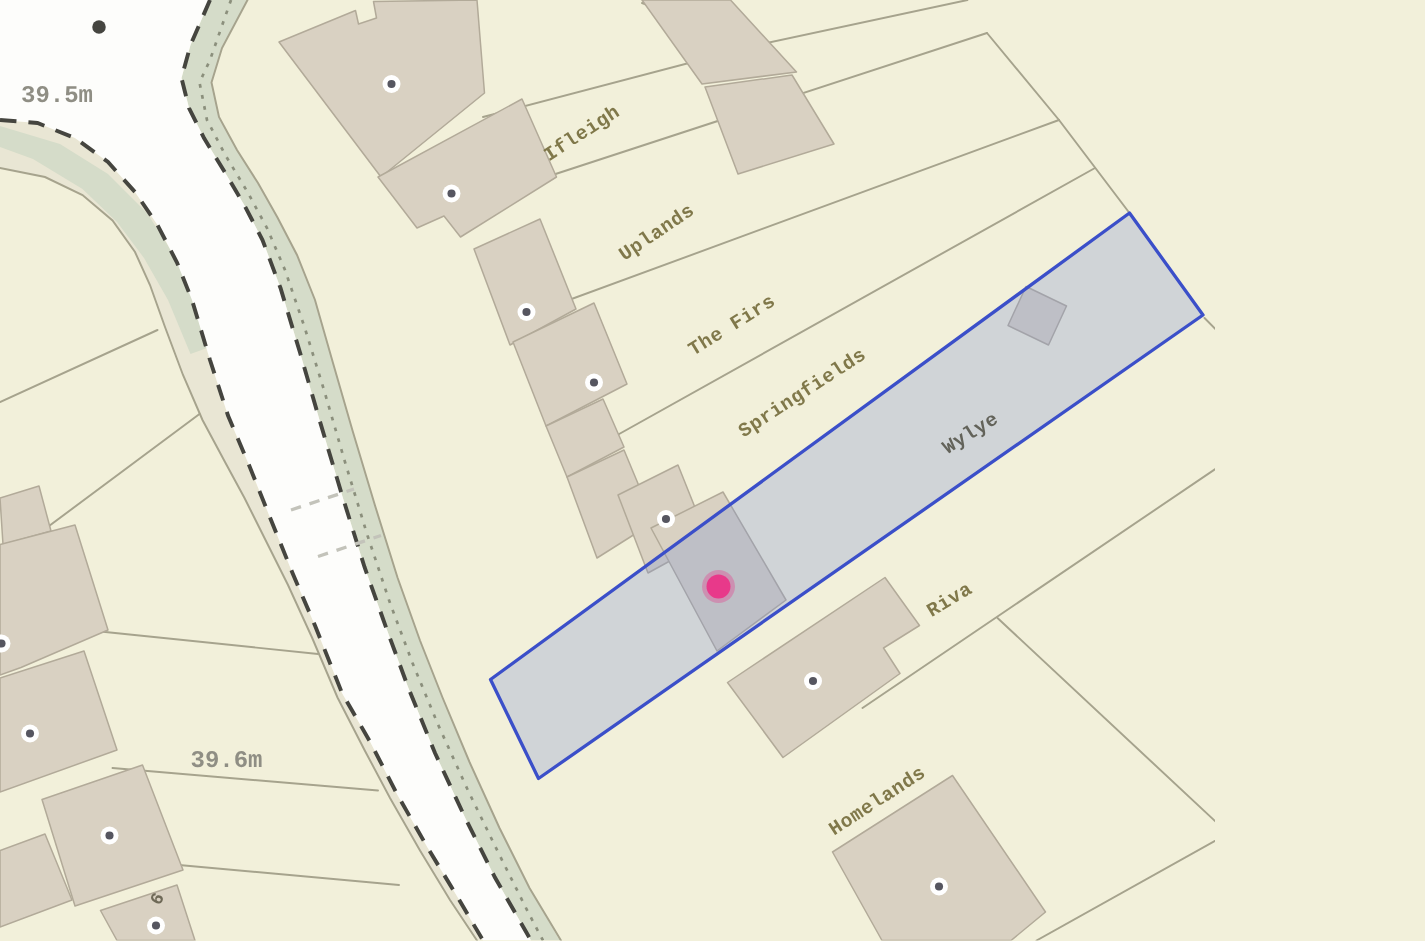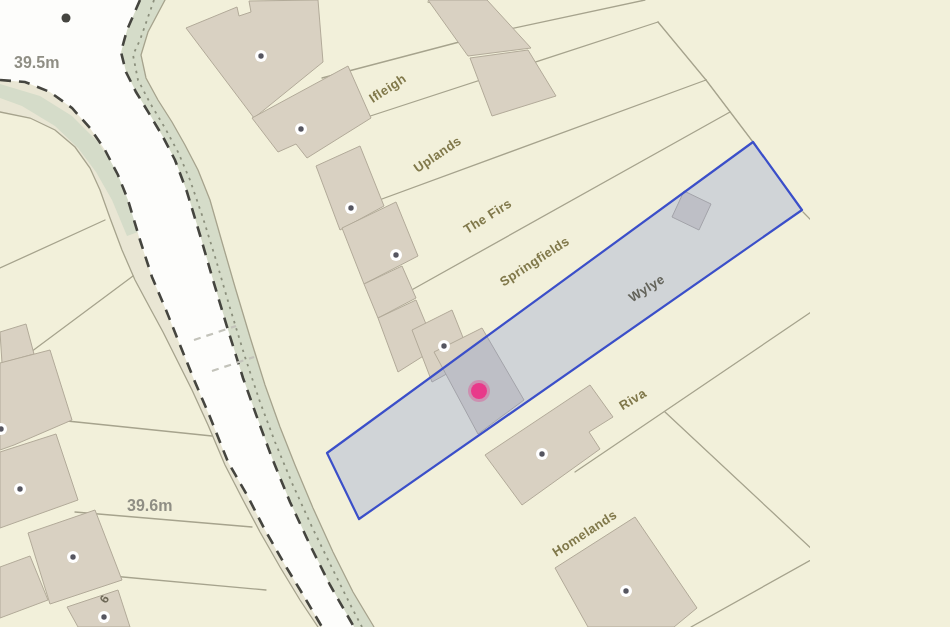--- a/index.html
+++ b/index.html
@@ -1,16 +1,16 @@
 <!DOCTYPE html>
 <html><head>
 <meta charset="utf-8">
 <style>
   html,body{margin:0;padding:0;background:#f2f0da;}
-  .map-wrap{position:relative;width:810px;height:627px;overflow:hidden;font-family:Liberation Sans, sans-serif;}
+  .map-wrap{position:relative;width:810px;height:627px;overflow:hidden;font-family:Liberation Mono, monospace;}
   svg{display:block;}
   .parcel-line{stroke:#a6a38d;stroke-width:1.3;fill:none;stroke-linecap:round;}
   .building{fill:#d9d1c2;stroke:#b2aa99;stroke-width:1;stroke-linejoin:round;}
   .road-dash{stroke:#45453f;stroke-width:2.6;fill:none;stroke-dasharray:11 8;stroke-linecap:butt;}
   .calming-dash{stroke:#c3c3ba;stroke-width:2.2;fill:none;stroke-dasharray:7 6;}
   .green-dot{stroke:#8b8f7c;stroke-width:1.8;fill:none;stroke-dasharray:2.5 5;}
   .prop-label{font-size:13px;font-weight:bold;fill:#80784a;letter-spacing:.4px;}
   .height-label{font-size:16px;font-weight:bold;fill:#8f8e84;}
   .marker-dot-ring{fill:#ffffff;}
   .marker-dot-core{fill:#565660;}

